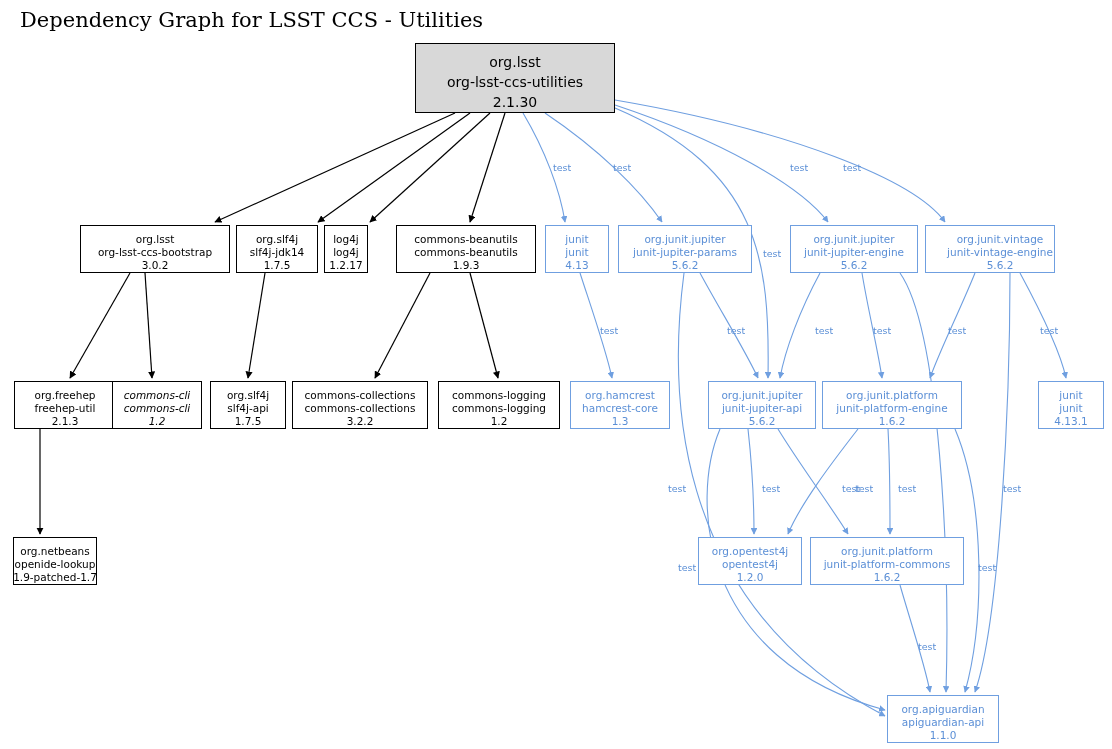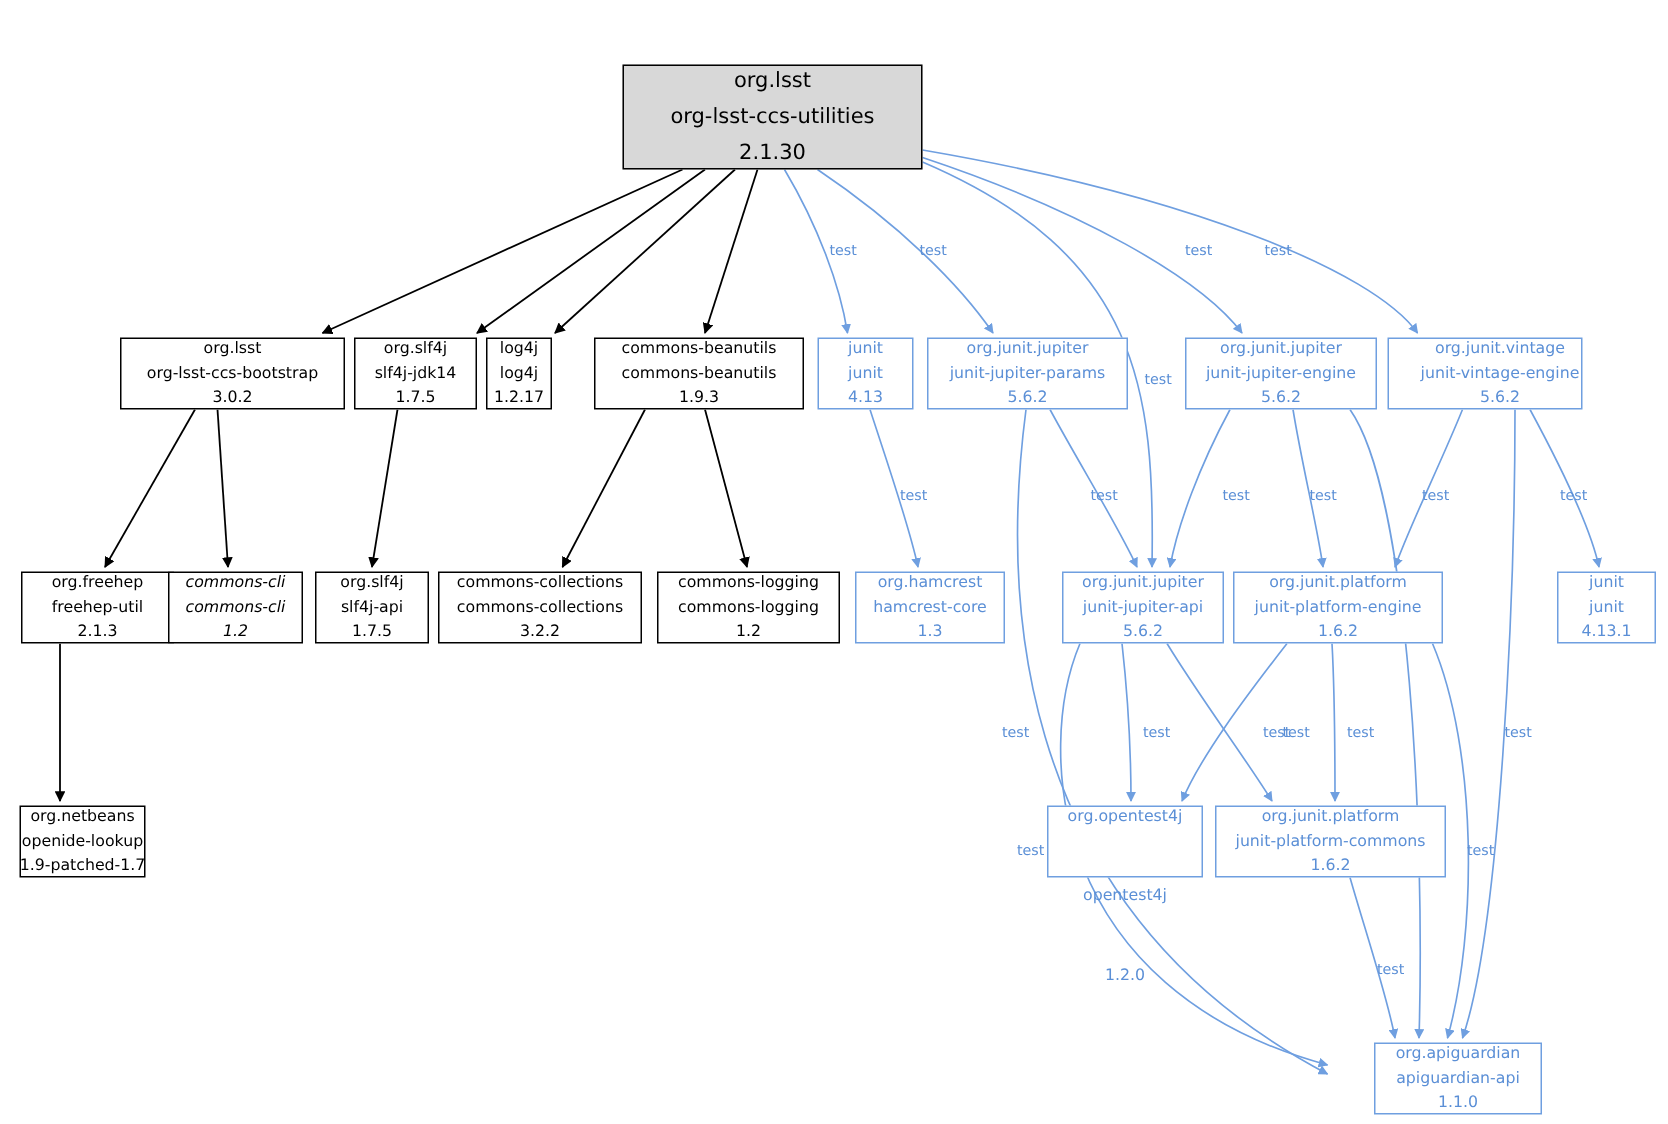--- a/index.html
+++ b/index.html
@@ -27,21 +27,21 @@
     position: absolute;
     box-sizing: border-box;
     border: 1px solid #000000;
     background: #ffffff;
     color: #000000;
     font-size: 10.5px;
     line-height: 13px;
     text-align: center;
     display: flex;
     flex-direction: column;
-    justify-content: space-between;
+    justify-content: flex-end;
     align-items: center;
     white-space: nowrap;
   }
   .node.root {
     background: #d8d8d8;
     border: 1px solid #000000;
     font-size: 14px;
     line-height: 20px;
     font-weight: normal;
   }
@@ -62,20 +62,21 @@
     position: absolute;
     font-size: 9.5px;
     color: #5b8fd6;
     white-space: nowrap;
   }
 </style>
 </head>
 <body>
 
 <div id="canvas">
+  <div id="title">Dependency Graph for LSST CCS - Utilities</div>
   <svg class="edges" id="edge-svg">
     <defs>
       <marker id="arrow-black" viewBox="0 0 10 10" refX="9" refY="5" markerWidth="6" markerHeight="6" orient="auto-start-reverse">
         <path d="M 0 0 L 10 5 L 0 10 z" fill="#000000"></path>
       </marker>
       <marker id="arrow-blue" viewBox="0 0 10 10" refX="9" refY="5" markerWidth="6" markerHeight="6" orient="auto-start-reverse">
         <path d="M 0 0 L 10 5 L 0 10 z" fill="#6f9fe0"></path>
       </marker>
     </defs>
     <g id="edge-group">
@@ -196,31 +197,31 @@
       <div class="node test" style="left: 822px; top: 381px; width: 140px; height: 48px;">
         <span class="l">org.junit.platform</span>
         <span class="l">junit-platform-engine</span>
         <span class="l">1.6.2</span>
       </div>
       <div class="node test" style="left: 1038px; top: 381px; width: 66px; height: 48px;">
         <span class="l">junit</span>
         <span class="l">junit</span>
         <span class="l">4.13.1</span>
       </div>
-      <div class="node test" style="left: 698px; top: 537px; width: 104px; height: 48px; gap: 40px;">
+      <div class="node test" style="left: 698px; top: 537px; width: 104px; height: 48px;">
         <span class="l">org.opentest4j</span>
         <span class="l">opentest4j</span>
         <span class="l">1.2.0</span>
       </div>
       <div class="node test" style="left: 810px; top: 537px; width: 154px; height: 48px;">
         <span class="l">org.junit.platform</span>
         <span class="l">junit-platform-commons</span>
         <span class="l">1.6.2</span>
       </div>
-      <div class="node test" style="left: 916px; top: 695px; width: 112px; height: 48px;">
+      <div class="node test" style="left: 887px; top: 695px; width: 112px; height: 48px;">
         <span class="l">org.apiguardian</span>
         <span class="l">apiguardian-api</span>
         <span class="l">1.1.0</span>
       </div>
       <div class="node" style="left: 13px; top: 537px; width: 84px; height: 48px;">
         <span class="l">org.netbeans</span>
         <span class="l">openide-lookup</span>
         <span class="l">1.9-patched-1.7</span>
       </div>
     </div>

